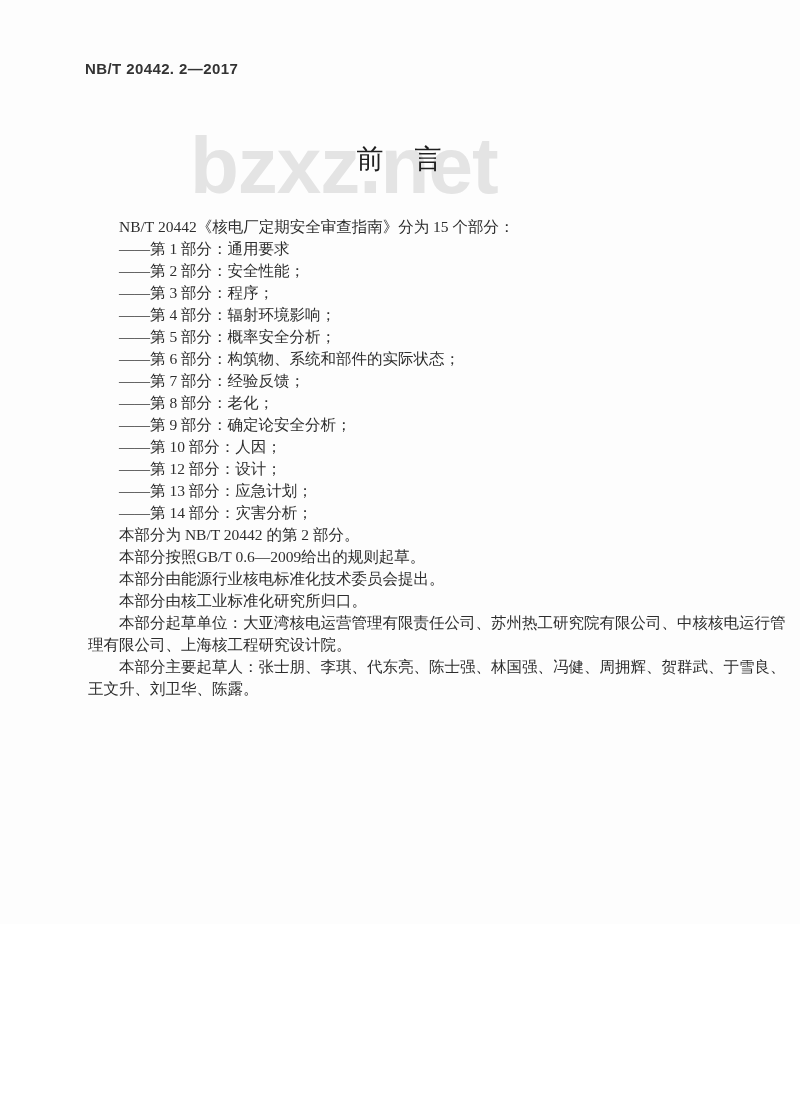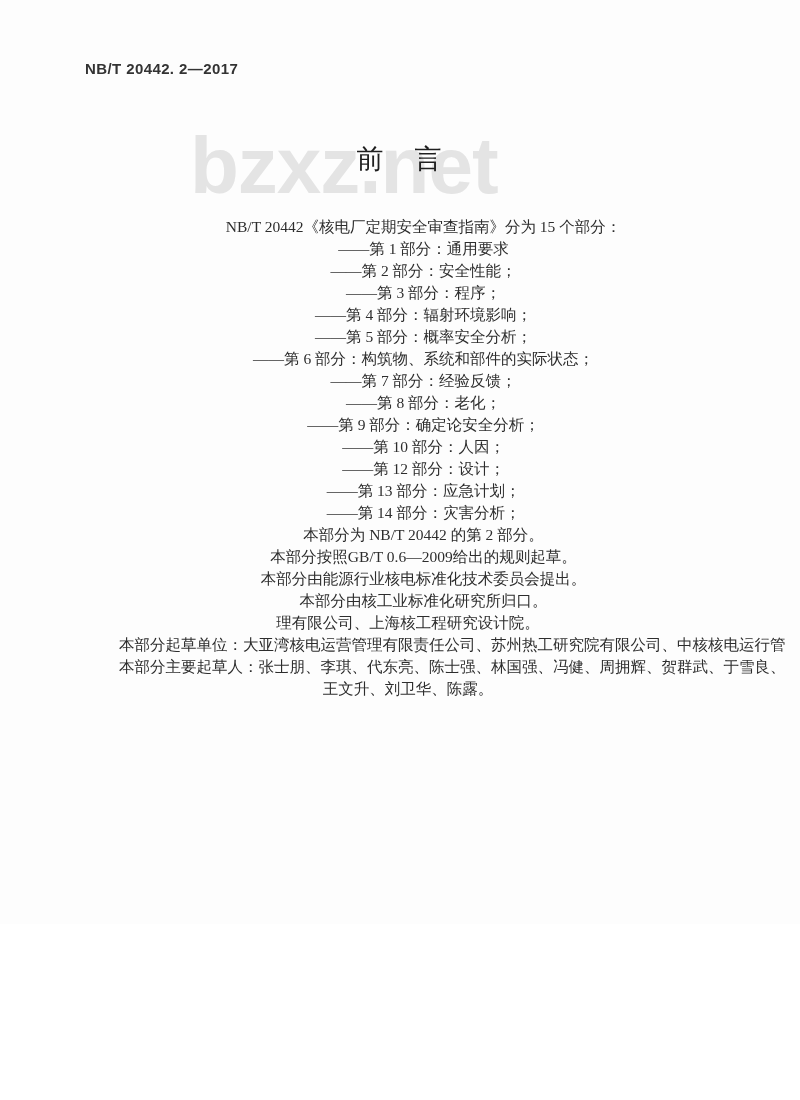--- a/index.html
+++ b/index.html
@@ -58,21 +58,20 @@
     left: 88px;
     top: 216px;
     width: 640px;
     font-size: 15.5px;
     z-index: 2;
   }
   .line {
     line-height: 22px;
     height: 22px;
     white-space: nowrap;
-    text-align: center;
   }
   .line.indent {
     padding-left: 31px;
   }
   .page-number {
     position: absolute;
     left: 106px;
     top: 1022px;
     font-size: 14px;
     letter-spacing: 1px;
@@ -129,23 +128,23 @@
     <div>
 
         <div class="line indent">本部分为 NB/T 20442 的第 2 部分。</div>
 
         <div class="line indent">本部分按照GB/T 0.6—2009给出的规则起草。</div>
 
         <div class="line indent">本部分由能源行业核电标准化技术委员会提出。</div>
 
         <div class="line indent">本部分由核工业标准化研究所归口。</div>
 
+        <div class="line indent">本部分起草单位：大亚湾核电运营管理有限责任公司、苏州热工研究院有限公司、中核核电运行管</div>
+
         <div class="line">理有限公司、上海核工程研究设计院。</div>
-
-        <div class="line indent">本部分起草单位：大亚湾核电运营管理有限责任公司、苏州热工研究院有限公司、中核核电运行管</div>
 
         <div class="line indent">本部分主要起草人：张士朋、李琪、代东亮、陈士强、林国强、冯健、周拥辉、贺群武、于雪良、</div>
 
         <div class="line">王文升、刘卫华、陈露。</div>
       </div>
 
   </div>
 
   <div class="page-number">II</div>
 

